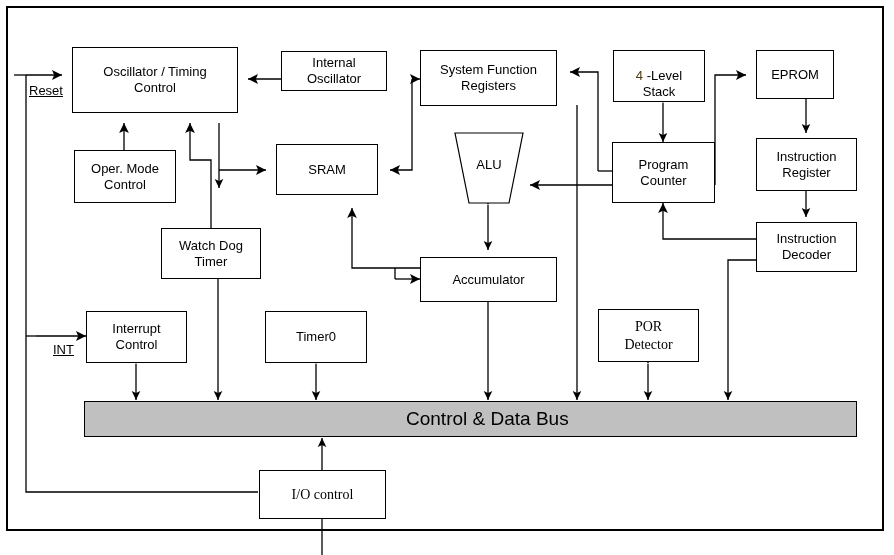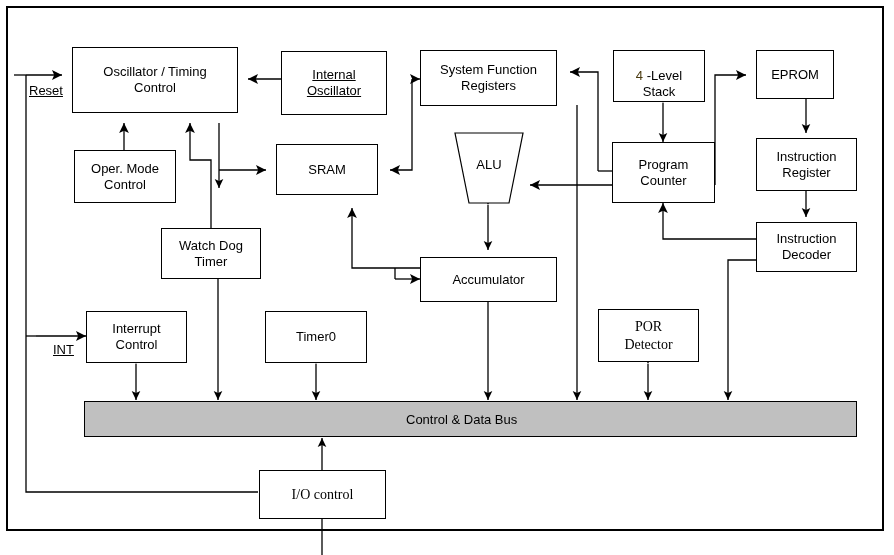--- a/index.html
+++ b/index.html
@@ -32,21 +32,21 @@
     background:transparent;
     box-sizing:border-box;
   }
   .busbar{
     position:absolute;
     background:#c0c0c0;
     border:1px solid #000;
     box-sizing:border-box;
     display:flex;align-items:center;
     font-family:"Liberation Sans", sans-serif;
-    font-size:13px;
+    font-size:19px;
     color:#000;
   }
   .busbar span{position:absolute;}
   .sig{
     position:absolute;
     font-family:"Liberation Sans", sans-serif;
     font-size:13px;
     color:#000;
     background:transparent;
     text-decoration:underline;
@@ -137,21 +137,21 @@
       <path d="M322,470 L322,438" marker-end="url(#ahs)"></path>
 
       <path d="M322,519 L322,555"></path>
 
     </g>
   </svg>
 
   <div class="blk" style="left:72px;top:47px;width:166px;height:66px;">Oscillator / Timing
 Control</div>
 
-  <div class="blk" style="left:281px;top:51px;width:106px;height:64px;text-decoration:underline;">Internal
+  <div class="blk" style="left:281px;top:51px;width:106px;height:40px;">Internal
 Oscillator</div>
 
   <div class="blk" style="left:420px;top:50px;width:137px;height:56px;">System Function
 Registers</div>
 
   <div class="blk" style="left:613px;top:50px;width:92px;height:52px;">
     <div style="white-space:pre-line;">
       <span class="stacknum">4</span><span>  -Level
 Stack</span>
     </div>

